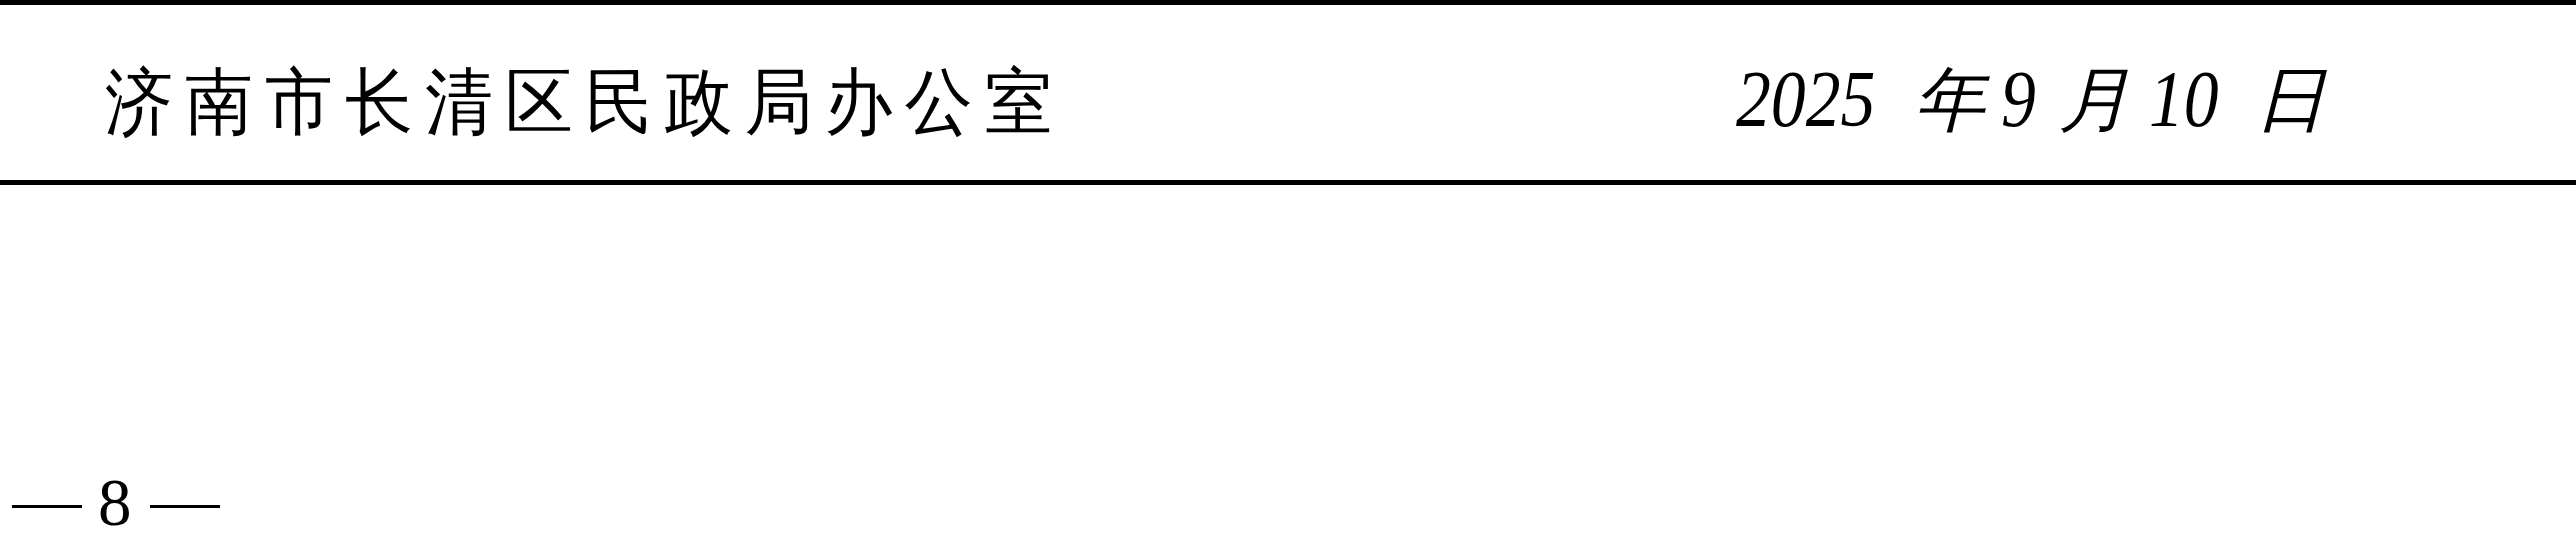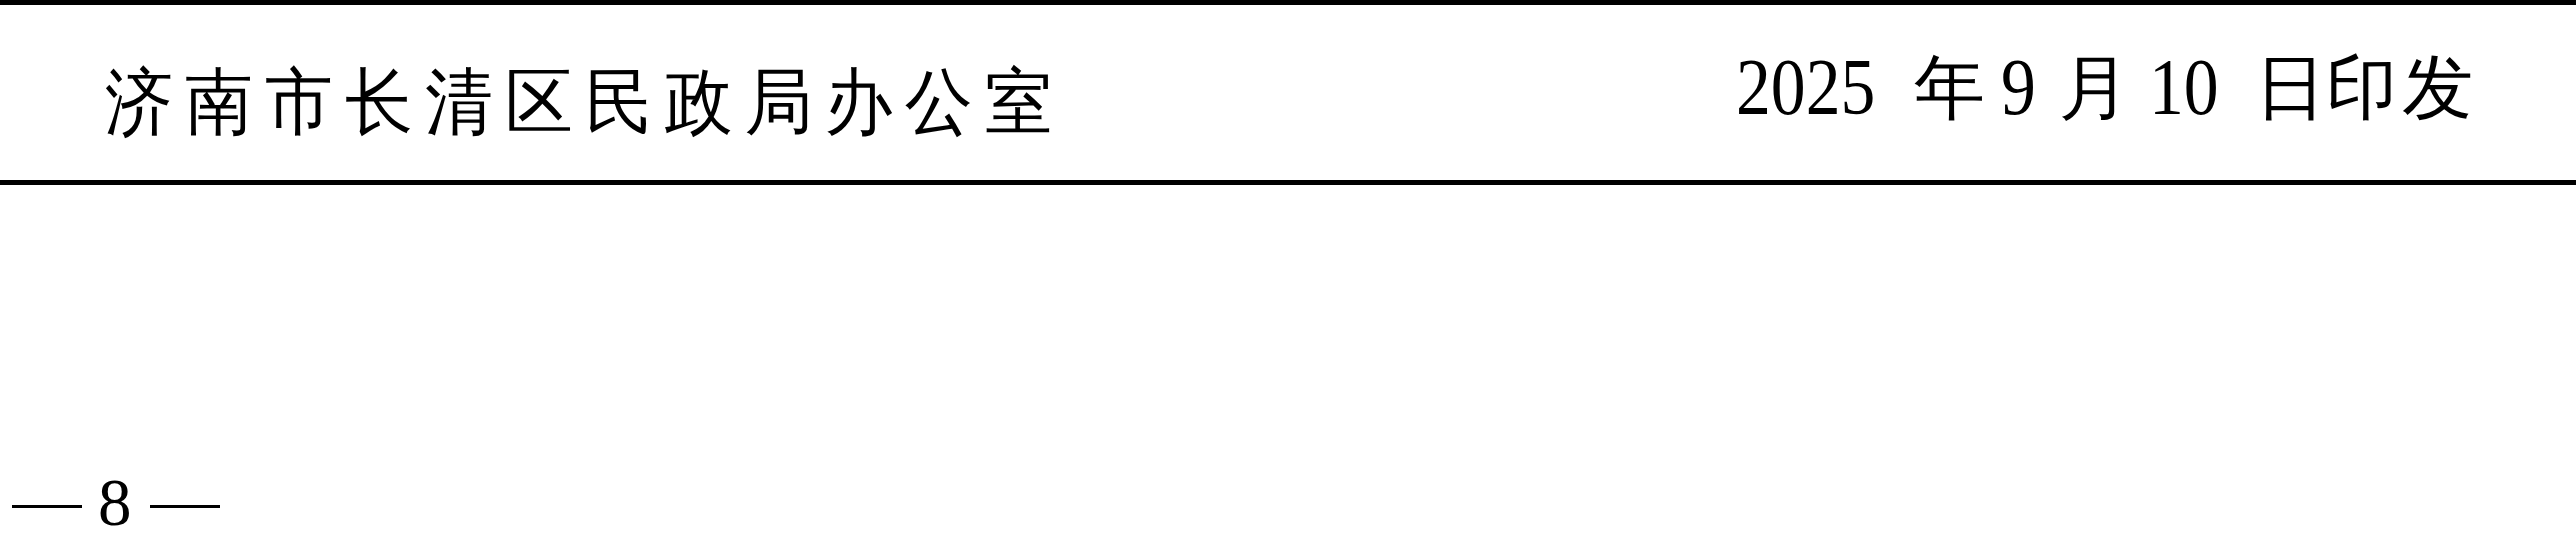--- a/index.html
+++ b/index.html
@@ -34,24 +34,25 @@
       font-size: 73px;
       font-weight: 300;
       letter-spacing: 13px;
       white-space: nowrap;
       transform: scaleX(0.93);
       transform-origin: left center;
     }
     .date {
       position: absolute;
       left: 1736px;
-      top: 40px;
+      top: 52px;
       height: 95px;
       width: 743px;
       white-space: nowrap;
+      font-style: italic;
     }
     .date span {
       position: absolute;
       top: 0;
       height: 95px;
       line-height: 95px;
     }
     .num {
       font-family: "Liberation Serif", serif;
       font-size: 81px;
@@ -96,21 +97,20 @@
 
 <div class="issuer">济南市长清区民政局办公室</div>
 
 <div class="date">
   <span class="num" style="left:0px;">2025</span>
   <span class="cjk" style="left:178px;">年</span>
   <span class="num" style="left:265px;">9</span>
   <span class="cjk" style="left:323px;">月</span>
   <span class="num" style="left:413px;">10</span>
   <span class="cjk" style="left:519px;">日</span>
-  <span class="cjk" style="left:590px; letter-spacing:5.2px;">印发</span>
 </div>
 
 <div class="rule rule-bottom"></div>
 
 <div class="page-number">
   <div class="dash dash-left"></div>
   <span class="page-num-text">8</span>
   <div class="dash dash-right"></div>
 </div>
 

